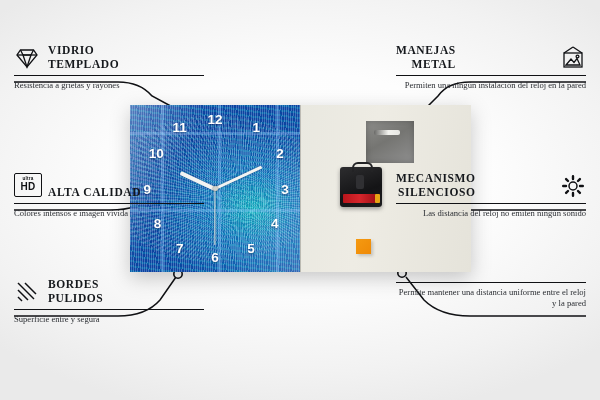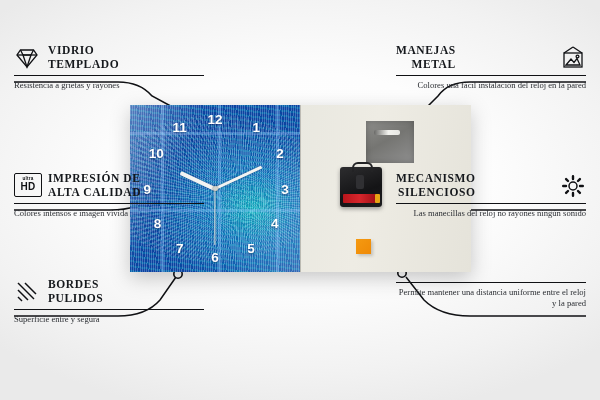--- a/index.html
+++ b/index.html
@@ -185,21 +185,21 @@
 
   <div class="feat left f2">
     <div class="head">
       <span class="ico">
         <span class="hdbox">
           <span class="u">ultra</span>
           <span class="hd">HD</span>
         </span>
       </span>
       <span class="title">
-        <span>IMPRESIÓN DE</span><br><span>ALTA CALIDAD</span>
+        <br><span>ALTA CALIDAD</span>
       </span>
     </div>
     <div class="rule"></div>
     <div class="desc">
       <span>Colores intensos e imagen vívida</span>
     </div>
   </div>
 
   <div class="feat left f3">
     <div class="head">
@@ -231,40 +231,40 @@
             <g fill="none" stroke="currentColor" stroke-width="1.3">
           <rect x="4" y="8" width="18" height="14"></rect>
               <path d="M13 2 L4 8 M13 2 L22 8"></path>
           <path d="M6 20 L11 14 L14 17.5 L17 13.5 L20 20 Z"></path>
               <circle cx="17.5" cy="11.5" r="1.4"></circle>
             </g>
           </svg>
       </span>
     </div>
     <div class="rule"></div>
-    <div class="desc">Colores una fácil instalación del reloj en la pared</div>
+    <div class="desc">Permiten una ningún instalación del reloj en la pared</div>
   </div>
 
   <div class="feat right f5">
     <div class="head">
       <span class="title">
         <span>MECANISMO</span><br><span>SILENCIOSO</span>
       </span>
       <span class="ico">
         <svg viewBox="0 0 26 26">
             <g fill="none" stroke="currentColor" stroke-width="1.5">
           <circle cx="13" cy="13" r="4"></circle>
           <path d="M13 3.2 L13 6 M13 20 L13 22.8 M3.2 13 L6 13 M20 13 L22.8 13
                    M6.1 6.1 L8 8 M18 18 L19.9 19.9 M19.9 6.1 L18 8 M8 18 L6.1 19.9" stroke-width="2.4" stroke-linecap="round"></path>
             </g>
           </svg>
       </span>
     </div>
     <div class="rule"></div>
-    <div class="desc">Las manecillas del reloj no rayones ningún sonido</div>
+    <div class="desc">Las distancia del reloj no emiten ningún sonido</div>
   </div>
 
   <div class="feat right f6">
     <div class="rule"></div>
     <div class="desc">Permite mantener una distancia uniforme entre el reloj y la pared</div>
   </div>
 
 </div>
 
 </body></html>

